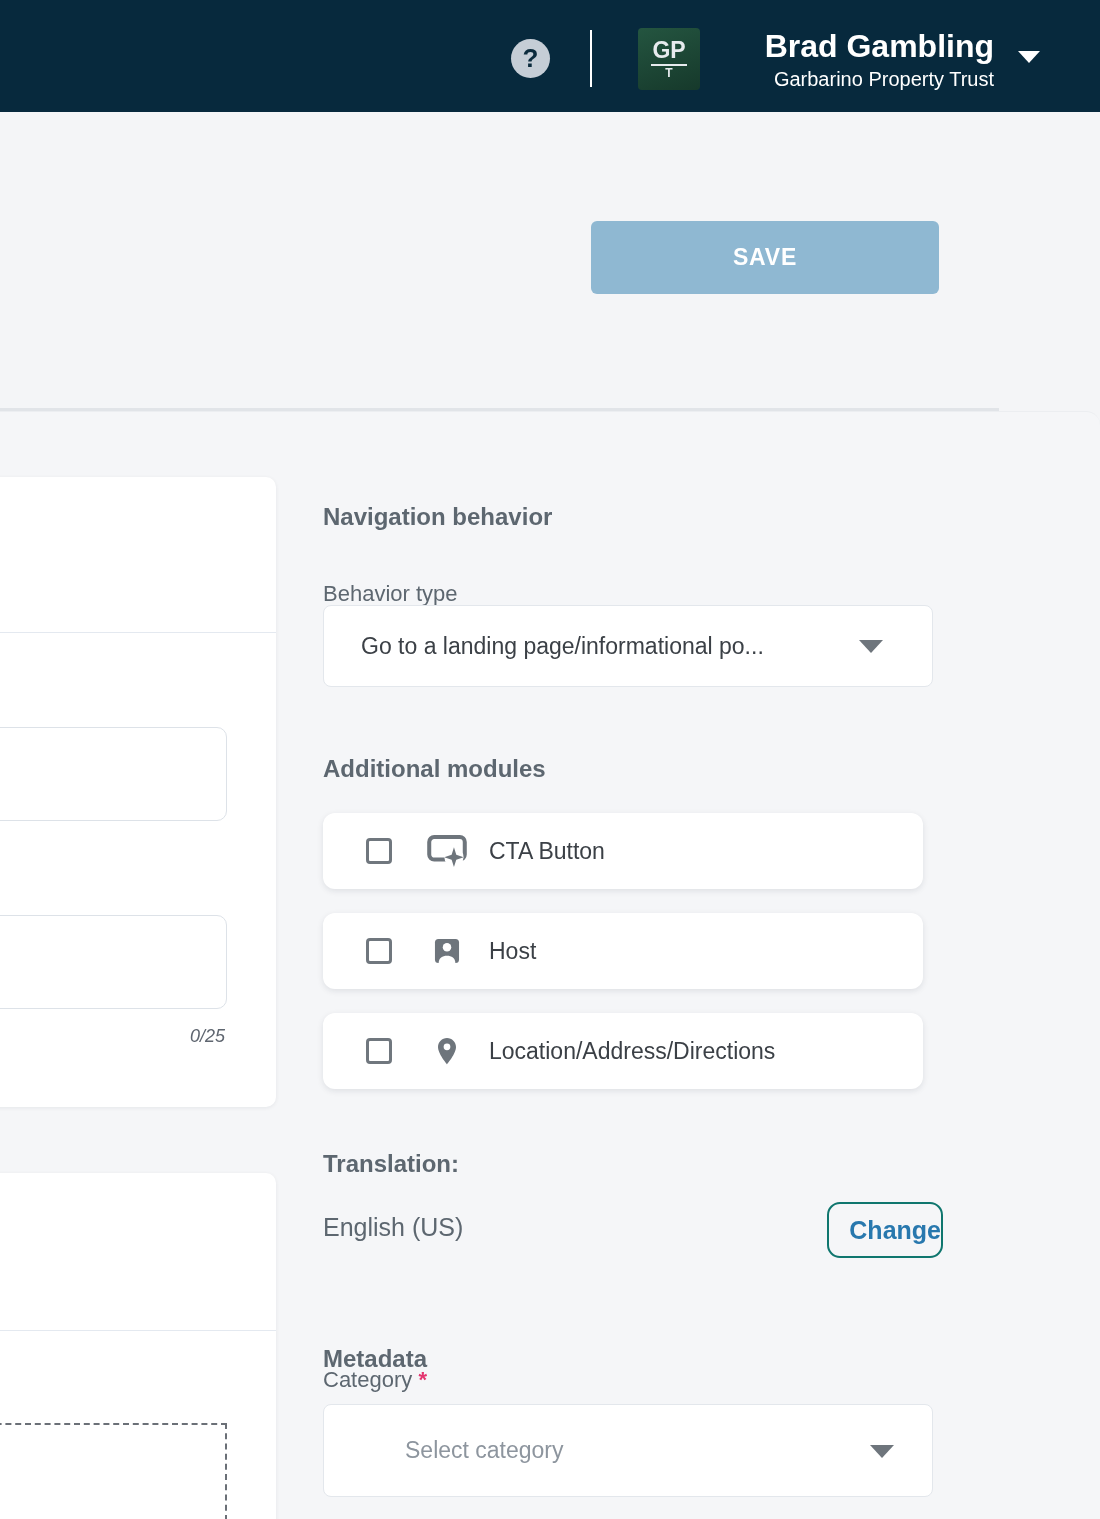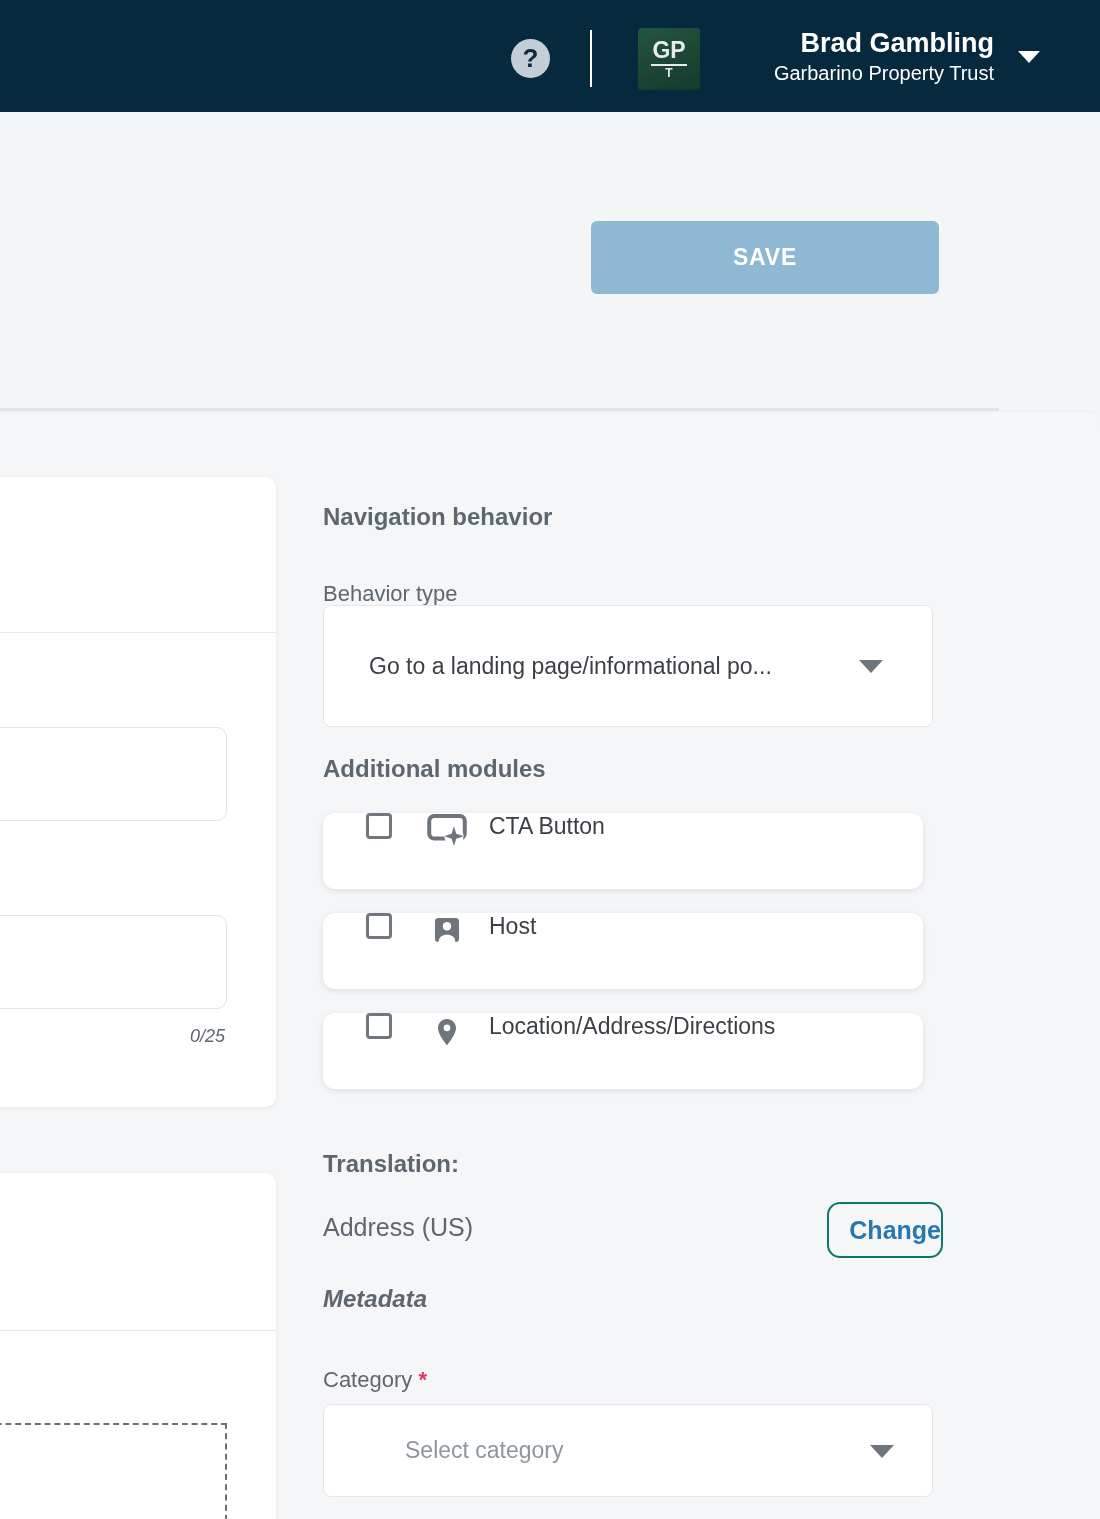--- a/index.html
+++ b/index.html
@@ -36,21 +36,21 @@
     background: linear-gradient(160deg, #245540 0%, #16392b 100%);
     display: flex; flex-direction: column; align-items: center; justify-content: center;
     color: #e7ebee;
   }
   .org-avatar .gp {
     font-size: 23px; font-weight: 700; line-height: 1;
     border-bottom: 2px solid #e7ebee; padding: 0 1px 2px;
   }
   .org-avatar .t { font-size: 12px; font-weight: 700; line-height: 1; margin-top: 1px; }
   .user-text { left: 64px; top: 8px; width: 300px; text-align: right; color: #ffffff; }
-  .user-name { font-size: 27px; font-weight: 700; line-height: 1.15; }
+  .user-name { font-size: 32px; font-weight: 700; line-height: 1.15; }
   .user-org  { font-size: 20px; font-weight: 400; margin-top: 3px; }
   .header-caret {
     left: 388px; top: 31px;
     width: 0; height: 0;
     border-left: 11px solid transparent;
     border-right: 11px solid transparent;
     border-top: 12px solid #ffffff;
   }
 
   
@@ -118,21 +118,21 @@
     width: 0; height: 0;
     border-left: 12px solid transparent;
     border-right: 12px solid transparent;
     border-top: 13px solid #6e757c;
   }
 
   .module-card {
     left: 323px; width: 600px; height: 76px;
     background: #ffffff; border-radius: 12px;
     box-shadow: 0 2px 6px rgba(20,30,45,0.10);
-    display: flex; 
+    display: flex; align-items: center;
     padding-left: 43px;
     cursor: pointer;
   }
   .checkbox {
     width: 26px; height: 26px; flex: 0 0 26px;
     border: 3px solid #70777e; border-radius: 4px;
     background: #ffffff;
     margin-right: 33px;
     cursor: pointer;
   }
@@ -185,21 +185,21 @@
 
 <div class="abs card left-card-2">
   <div class="inner-divider" style="top:157px;"></div>
 </div>
 <div class="abs upload-dropzone"></div>
 
 <h2 class="abs section-heading" style="left:323px; top:503px;">Navigation behavior</h2>
 
 <div class="abs field-label" style="left:323px; top:565px;margin-top:16px;">Behavior type</div>
 
-<div class="abs select-box" style="left:323px; top:605px; width:610px; height:122px;padding-left:8px;">
+<div class="abs select-box" style="left:323px; top:605px; width:610px; height:82px;">
   <span class="value">Go to a landing page/informational po...</span>
   <span class="select-caret" style="right:49px;"></span>
 </div>
 
 <h2 class="abs section-heading" style="left:323px; top:755px;">Additional modules</h2>
 
 <div class="abs module-card" style="top:813px;">
   <span class="checkbox"></span>
   <span class="module-icon">
     <svg width="42" height="34" viewBox="0 0 26 22">
@@ -228,27 +228,27 @@
   <span class="module-icon">
     <svg width="30" height="38" viewBox="0 0 24 24">
       <path fill="#6e757c" d="M12 1.5c-4 0-7.2 3.2-7.2 7.2 0 5.4 7.2 13.8 7.2 13.8s7.2-8.4 7.2-13.8c0-4-3.2-7.2-7.2-7.2zm0 9.9a2.7 2.7 0 1 1 0-5.4 2.7 2.7 0 0 1 0 5.4z"></path>
     </svg>
   </span>
   <span class="module-label">Location/Address/Directions</span>
 </div>
 
 <h2 class="abs section-heading" style="left:323px; top:1150px;">Translation:</h2>
 
-<div class="abs field-label" style="left:323px; top:1213px; font-size:25px;">Address (US)</div>
+<div class="abs field-label" style="left:323px; top:1213px; font-size:25px;">English (US)</div>
 
 <div class="abs change-highlight">
   <a class="change-link">Change</a>
 </div>
 
-<h2 class="abs section-heading" style="left:323px; top:1285px;font-style:italic;">Metadata</h2>
+<h2 class="abs section-heading" style="left:323px; top:1345px;">Metadata</h2>
 
 <div class="abs field-label" style="left:323px; top:1367px;">
   <span>Category</span>
   <span class="required-marker">*</span>
 </div>
 
 <div class="abs select-box" style="left:323px; top:1404px; width:610px; height:93px;padding-left:44px;">
   <span class="value placeholder">Select category</span>
   <span class="select-caret" style="right:38px;"></span>
 </div>

